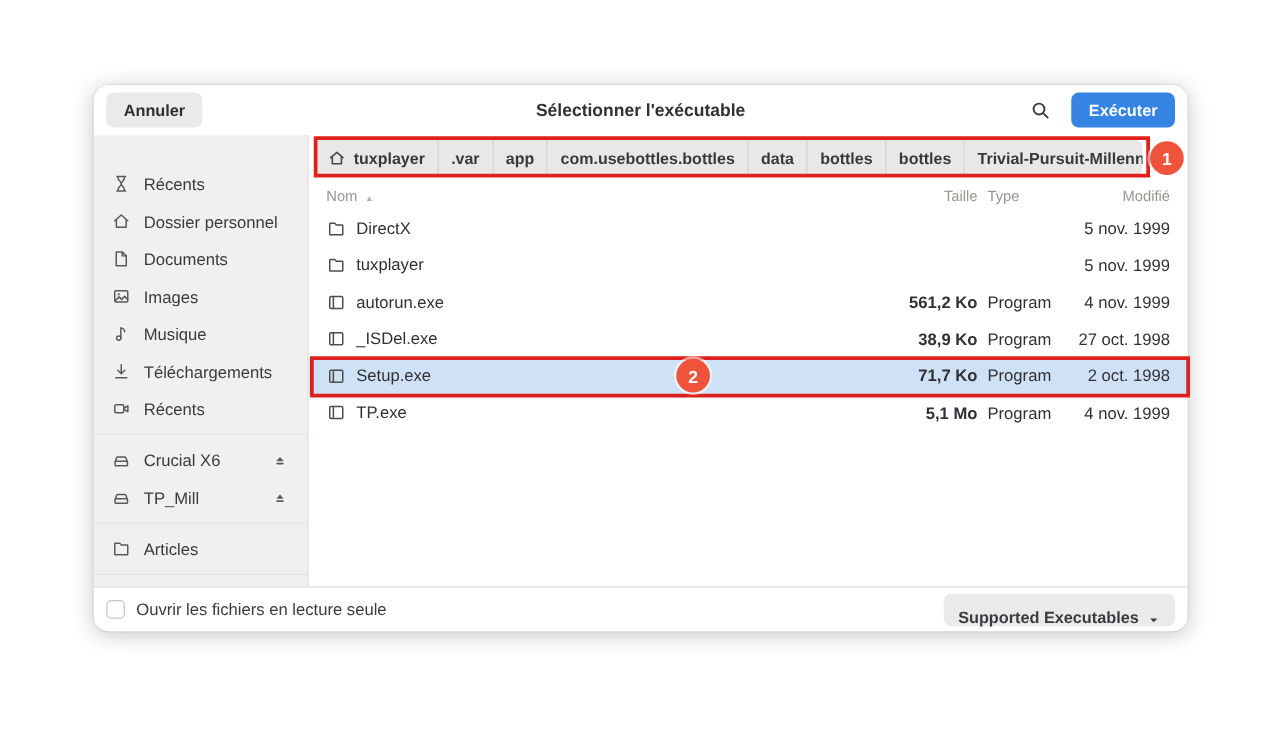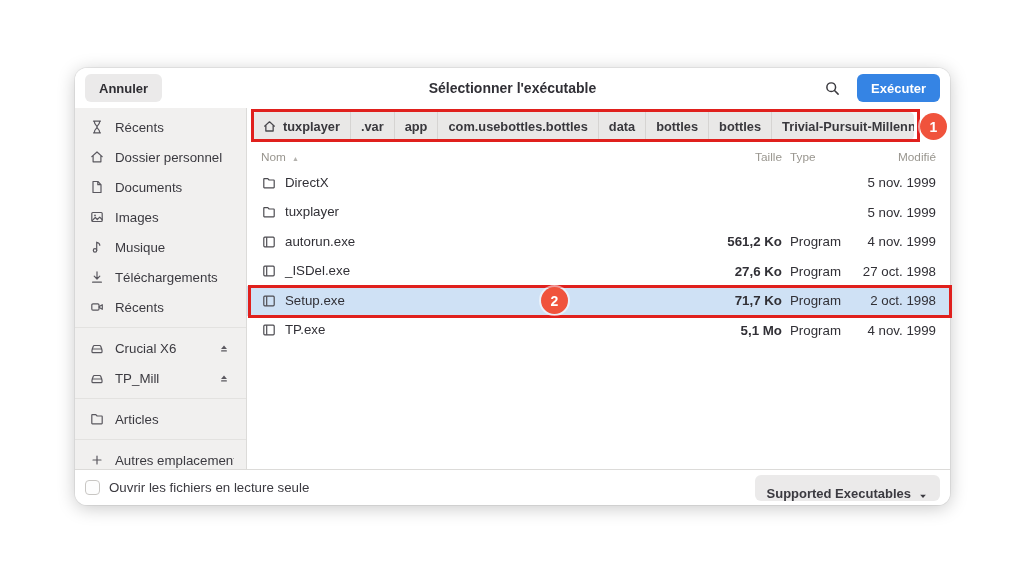--- a/index.html
+++ b/index.html
@@ -22,21 +22,21 @@
   .btn{border:none; border-radius:6px; height:28px; padding:0 14px; font-family:inherit;
     font-size:13px; font-weight:700; cursor:pointer; display:inline-flex; align-items:center;}
   .btn.gray{background:var(--btn); color:#2f2e33;}
   .btn.blue{background:var(--accent); color:#fff;}
   .hdr-title{position:absolute; left:0; right:0; text-align:center; font-size:14px; font-weight:700; pointer-events:none;}
   .hdr-right{margin-left:auto; display:flex; align-items:center; gap:14px; z-index:1;}
   .icon-btn{background:none; border:none; cursor:pointer; color:#3a393e; display:flex; align-items:center; padding:2px;}
 
   
   .body{flex:1; display:flex; min-height:0;}
-  .sidebar{width:172px; flex:0 0 172px; background:var(--sidebar); border-right:1px solid var(--border); padding-top:4px; overflow:hidden;}
+  .sidebar{width:172px; flex:0 0 172px; background:var(--sidebar); border-right:1px solid var(--border); padding-top:24px; overflow:hidden;}
   .s-item{height:30px; display:flex; align-items:center; padding:0 12px 0 14px; font-size:13.3px; color:#3b3a40; cursor:pointer;}
   .s-item .lbl{margin-left:10px; white-space:nowrap; overflow:hidden;}
   .s-item svg{flex:0 0 16px; color:#5a585f;}
   .eject{margin-left:auto; background:none; border:none; color:#3a393e; cursor:pointer; display:flex; padding:2px;}
   .s-sep{height:1px; background:#e3e2e0; margin:5px 0;}
 
   .content{flex:1; display:flex; flex-direction:column; background:#fff; min-width:0;}
 
   
   .pathbar{margin:4px 4px 0 5px; height:28px; background:var(--pathbg); border-radius:5px;
@@ -316,21 +316,21 @@
           <div class="row">
             <div class="cell-name">
                 <span style="display:flex">
                   <svg width="16" height="16" viewBox="0 0 16 16" fill="none" stroke="currentColor" stroke-width="1.2" stroke-linejoin="round">
                     <rect x="2.8" y="3.2" width="10.4" height="9.6" rx="1"></rect>
                     <path d="M5.7 3.2v9.6"></path>
                   </svg>
                 </span>
                 <span>_ISDel.exe</span>
               </div>
-            <div class="cell-size">27,6 Ko</div>
+            <div class="cell-size">38,9 Ko</div>
             <div class="cell-type">Program</div>
             <div class="cell-mod">27 oct. 1998</div>
           </div>
           <div class="row selected">
             <div class="cell-name">
                 <span style="display:flex">
                   <svg width="16" height="16" viewBox="0 0 16 16" fill="none" stroke="currentColor" stroke-width="1.2" stroke-linejoin="round">
                     <rect x="2.8" y="3.2" width="10.4" height="9.6" rx="1"></rect>
                     <path d="M5.7 3.2v9.6"></path>
                   </svg>

